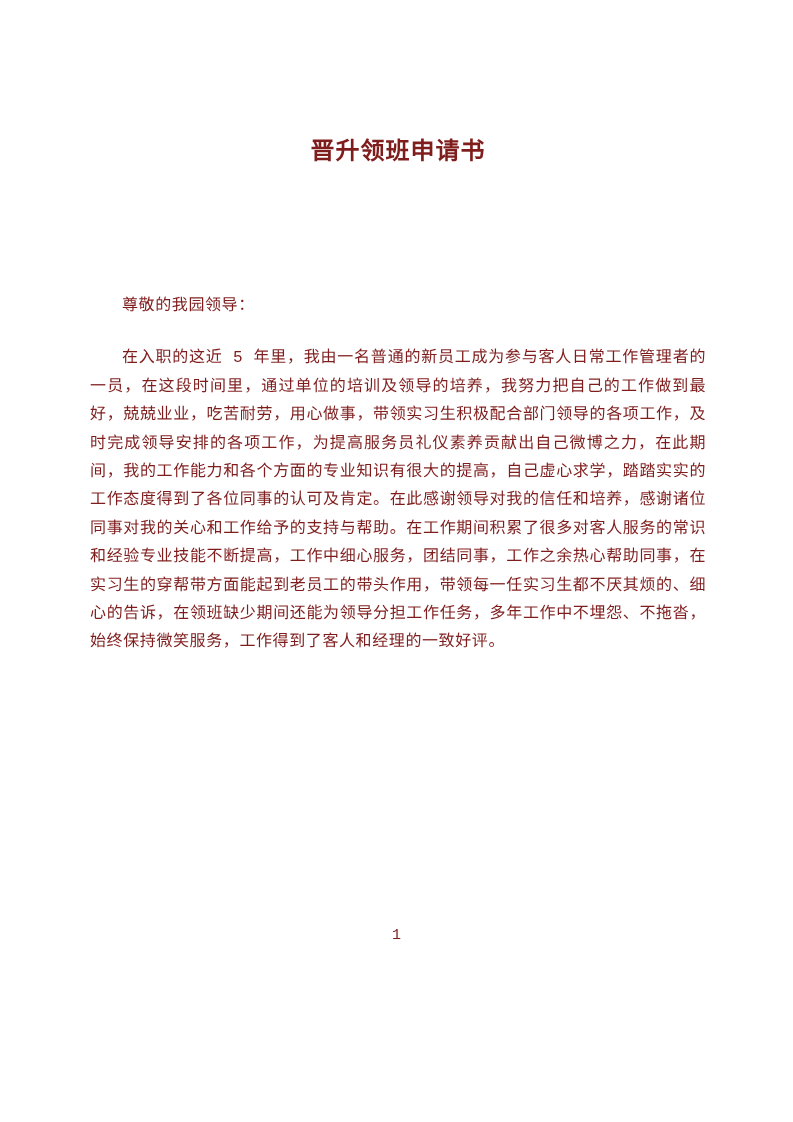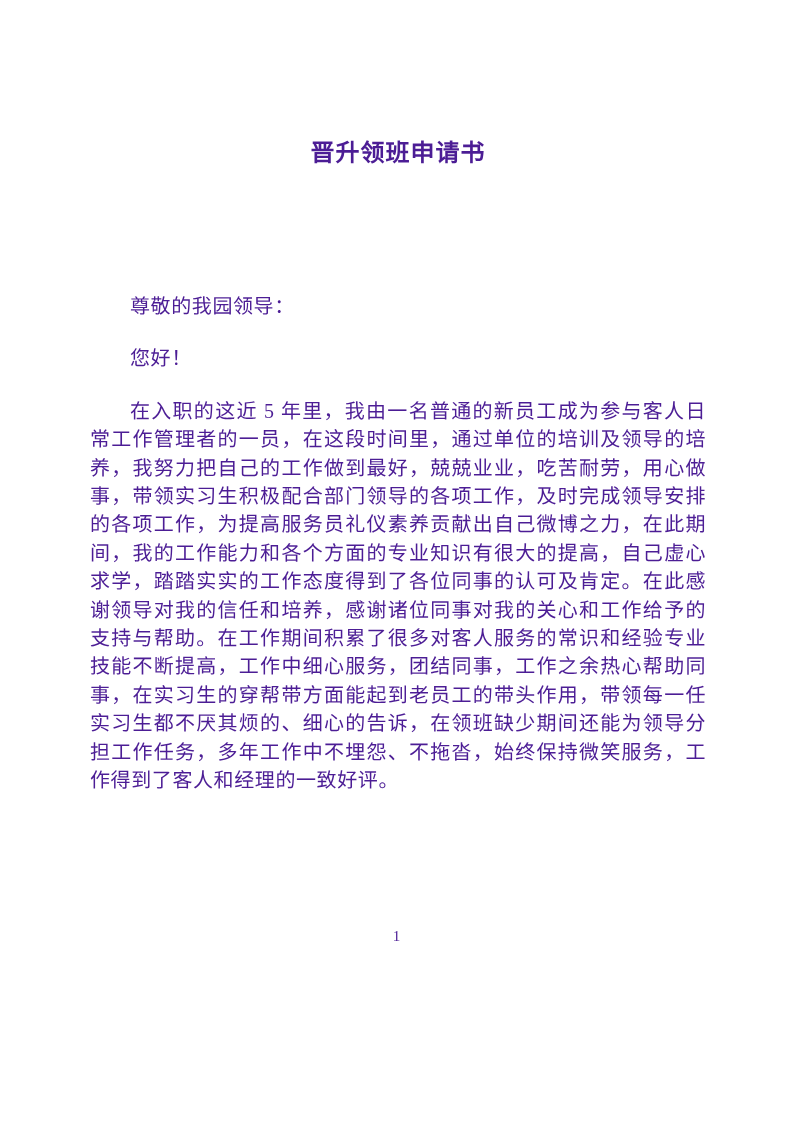--- a/index.html
+++ b/index.html
@@ -6,39 +6,39 @@
     margin: 0;
     padding: 0;
     background: #ffffff;
   }
   .page {
     position: relative;
     width: 793px;
     height: 992px;
     margin: 0 auto;
     background: #ffffff;
-    color: #4c1d95;
-    font-family: Liberation Serif, serif;
+    color: #7f1d1d;
+    font-family: Liberation Mono, monospace;
     overflow: hidden;
   }
   .content {
     padding: 0 87px 0 90px;
   }
   .doc-title {
     margin: 0;
     padding-top: 138px;
     font-size: 24px;
     line-height: 30px;
     font-weight: bold;
     text-align: center;
     letter-spacing: 1px;
   }
   .doc-body p {
     margin: 24px 0 0 0;
-    font-size: 20px;
+    font-size: 16px;
     line-height: 28.4px;
     letter-spacing: 0.6px;
     text-align: justify;
     text-indent: 2em;
   }
   .doc-body p.salutation {
     margin-top: 124px;
   }
   .page-number {
     position: absolute;
@@ -53,21 +53,20 @@
 </head>
 <body>
 
 <div class="page">
   <div class="content">
     <h1 class="doc-title">晋升领班申请书</h1>
 
     <div class="doc-body">
       <p class="salutation">尊敬的我园领导：</p>
 
-      <p class="greeting">您好！</p>
 
 
       <p>在入职的这近 5 年里，我由一名普通的新员工成为参与客人日常工作管理者的一员，在这段时间里，通过单位的培训及领导的培养，我努力把自己的工作做到最好，兢兢业业，吃苦耐劳，用心做事，带领实习生积极配合部门领导的各项工作，及时完成领导安排的各项工作，为提高服务员礼仪素养贡献出自己微博之力，在此期间，我的工作能力和各个方面的专业知识有很大的提高，自己虚心求学，踏踏实实的工作态度得到了各位同事的认可及肯定。在此感谢领导对我的信任和培养，感谢诸位同事对我的关心和工作给予的支持与帮助。在工作期间积累了很多对客人服务的常识和经验专业技能不断提高，工作中细心服务，团结同事，工作之余热心帮助同事，在实习生的穿帮带方面能起到老员工的带头作用，带领每一任实习生都不厌其烦的、细心的告诉，在领班缺少期间还能为领导分担工作任务，多年工作中不埋怨、不拖沓，始终保持微笑服务，工作得到了客人和经理的一致好评。</p>
 
 
 
     </div>
   </div>
 
   <div class="page-number">1</div>

